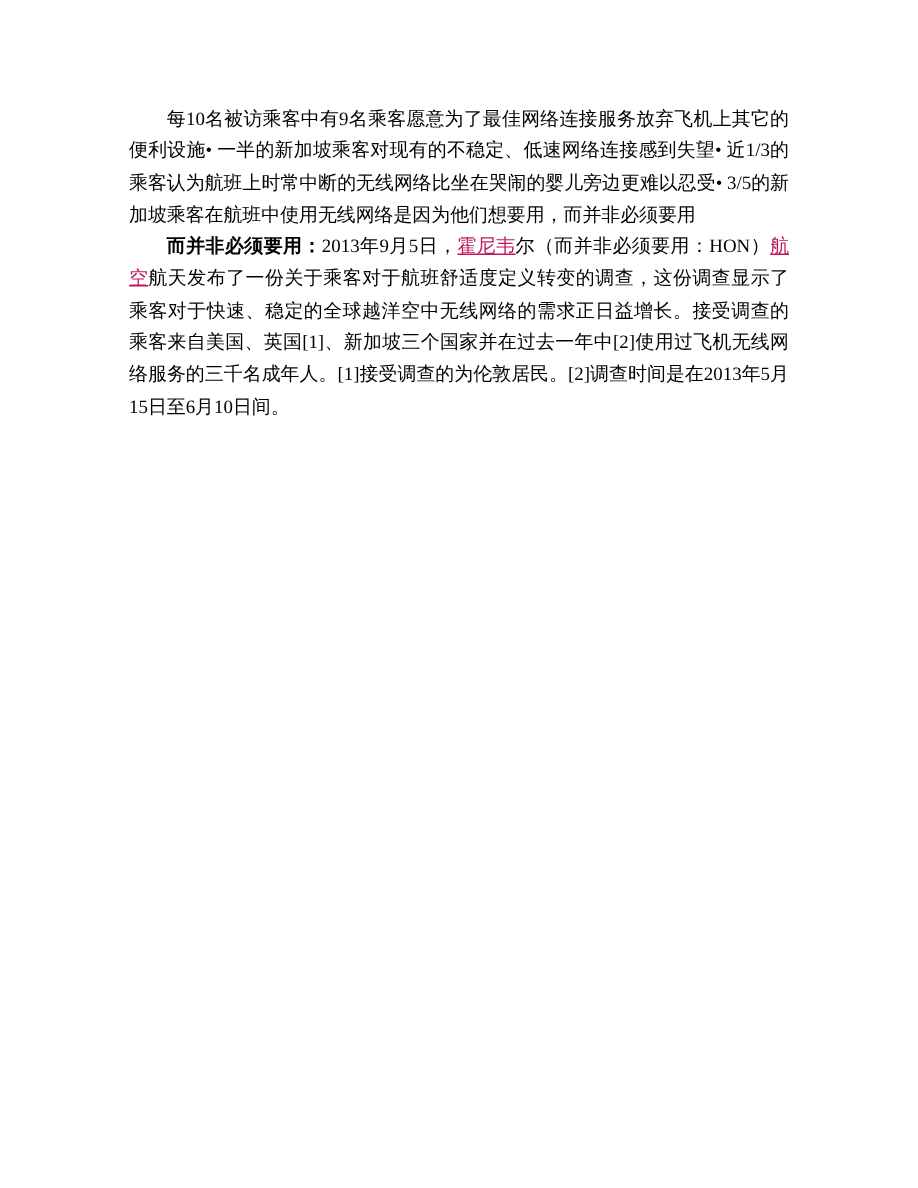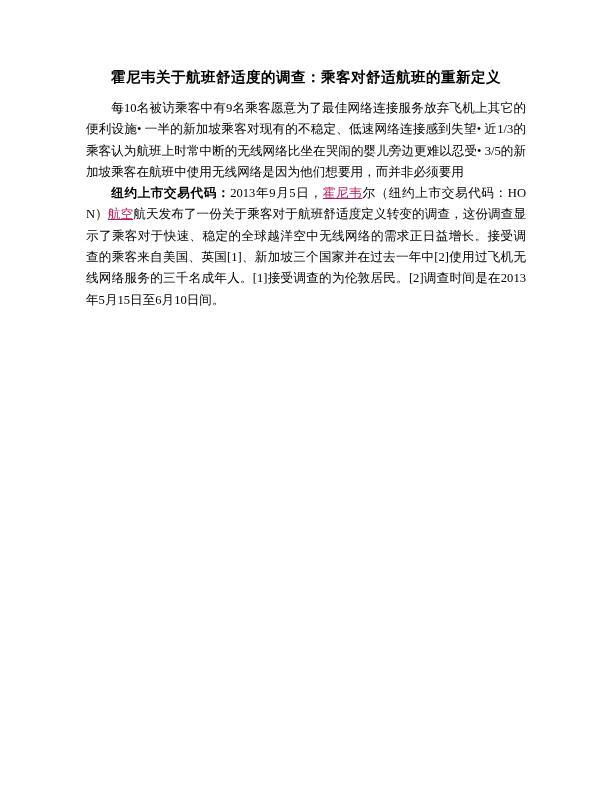--- a/index.html
+++ b/index.html
@@ -41,21 +41,20 @@
     color: #be185d;
     text-decoration: underline;
     cursor: pointer;
   }
 </style>
 </head>
 <body>
 
 <div class="page">
 
-  <h1 class="doc-title">霍尼韦关于航班舒适度的调查：乘客对舒适航班的重新定义</h1>
 
   <p class="doc-paragraph">每10名被访乘客中有9名乘客愿意为了最佳网络连接服务放弃飞机上其它的便利设施• 一半的新加坡乘客对现有的不稳定、低速网络连接感到失望• 近1/3的乘客认为航班上时常中断的无线网络比坐在哭闹的婴儿旁边更难以忍受• 3/5的新加坡乘客在航班中使用无线网络是因为他们想要用，而并非必须要用</p>
 
   <p class="doc-paragraph">
-    <span class="lead-bold">纽约上市交易代码：</span><span>2013年9月5日，</span><a class="doc-link">霍尼韦</a><span>尔（纽约上市交易代码：HON）</span><a class="doc-link">航空</a><span>航天发布了一份关于乘客对于航班舒适度定义转变的调查，这份调查显示了乘客对于快速、稳定的全球越洋空中无线网络的需求正日益增长。接受调查的乘客来自美国、英国[1]、新加坡三个国家并在过去一年中[2]使用过飞机无线网络服务的三千名成年人。[1]接受调查的为伦敦居民。[2]调查时间是在2013年5月15日至6月10日间。</span>
+    <span class="lead-bold">而并非必须要用：</span><span>2013年9月5日，</span><a class="doc-link">霍尼韦</a><span>尔（而并非必须要用：HON）</span><a class="doc-link">航空</a><span>航天发布了一份关于乘客对于航班舒适度定义转变的调查，这份调查显示了乘客对于快速、稳定的全球越洋空中无线网络的需求正日益增长。接受调查的乘客来自美国、英国[1]、新加坡三个国家并在过去一年中[2]使用过飞机无线网络服务的三千名成年人。[1]接受调查的为伦敦居民。[2]调查时间是在2013年5月15日至6月10日间。</span>
   </p>
 
 </div>
 
 </body></html>

